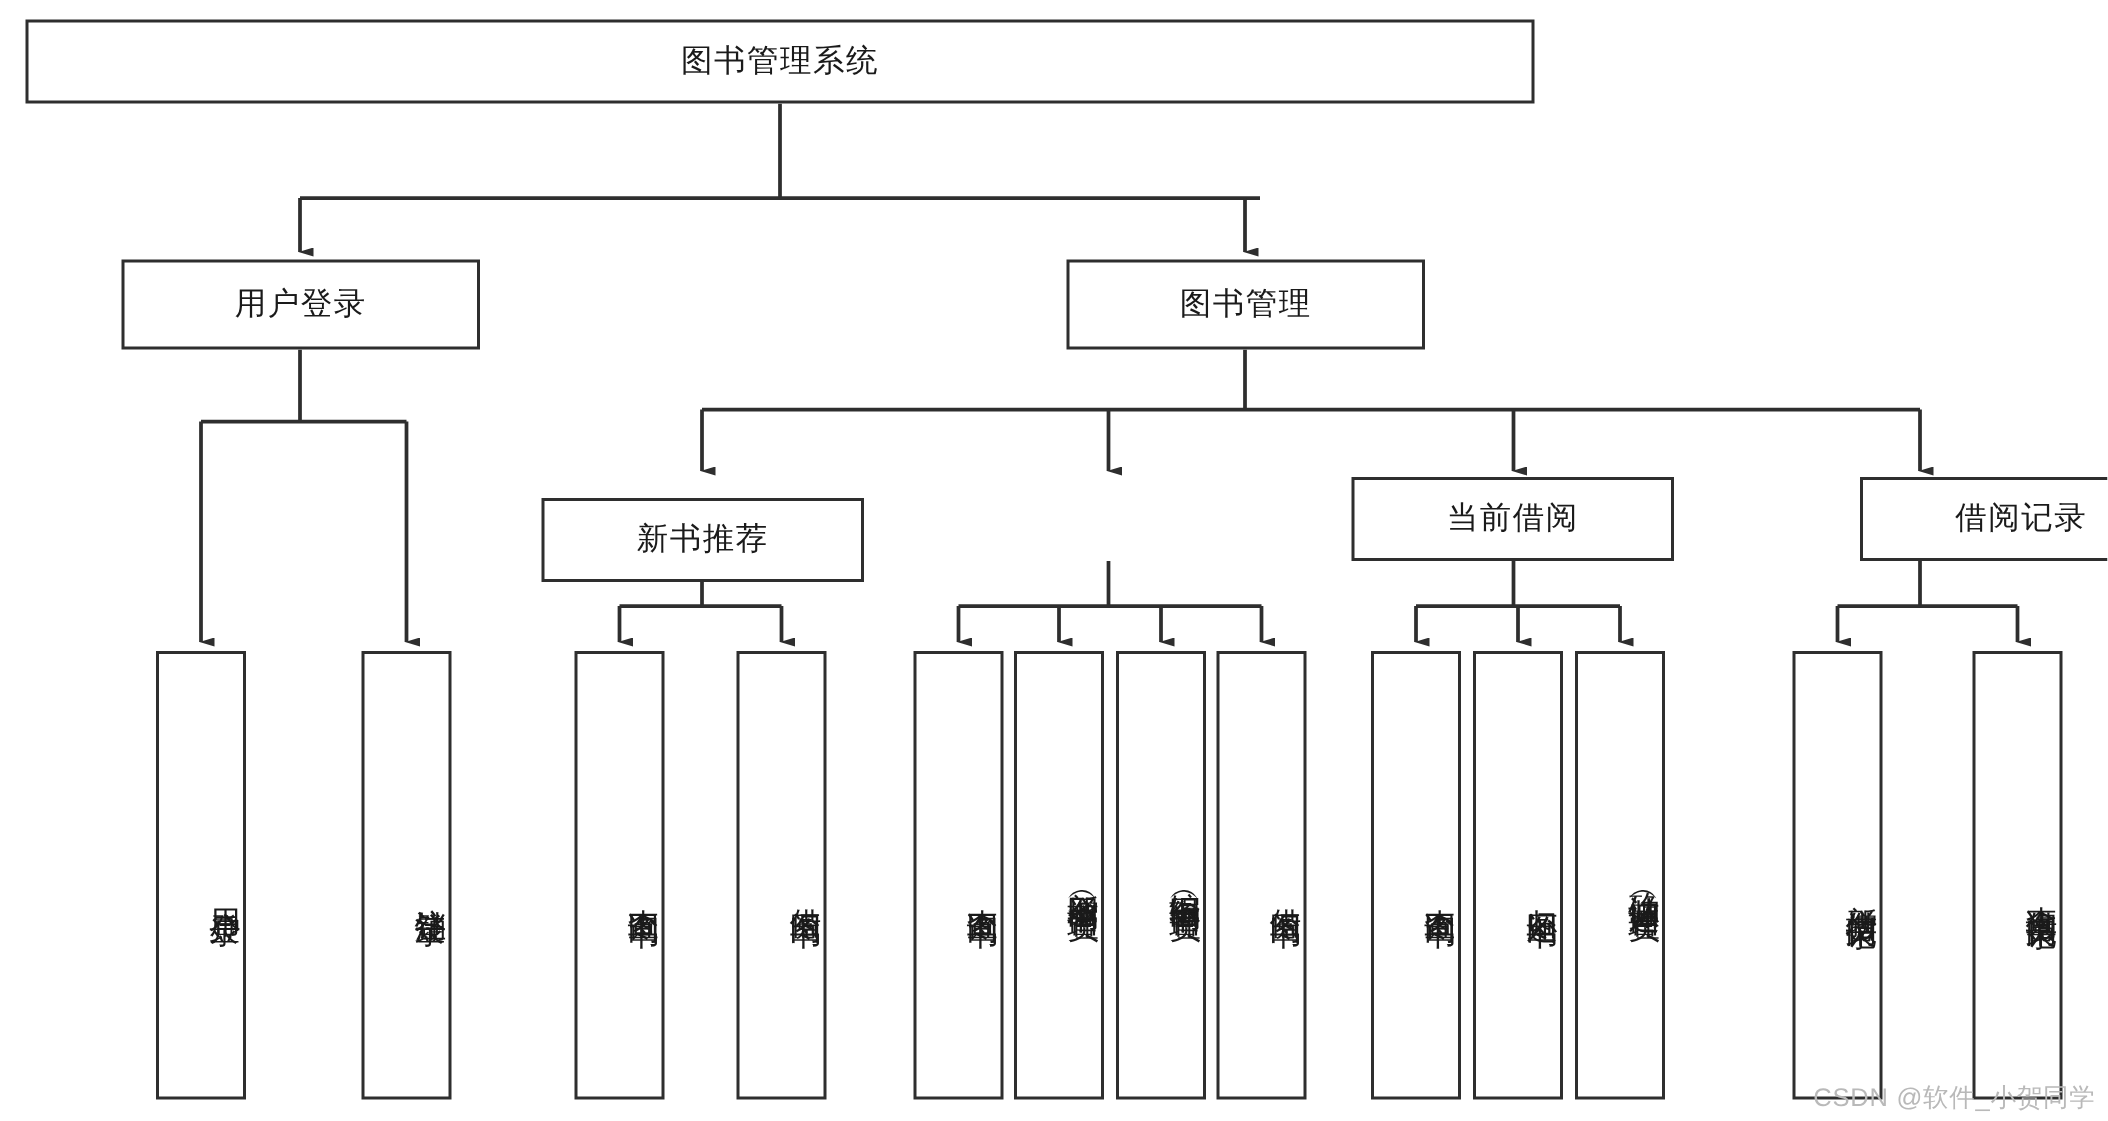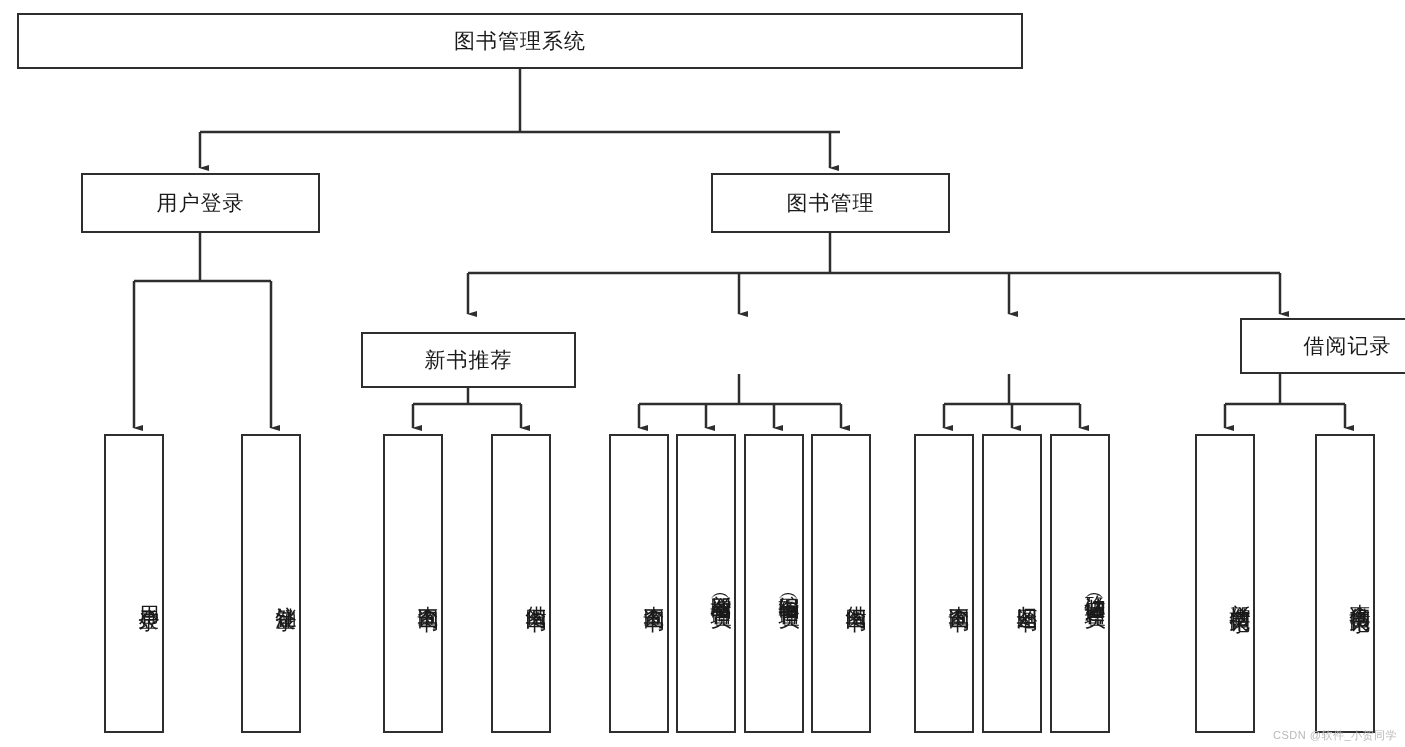--- a/index.html
+++ b/index.html
@@ -51,21 +51,21 @@
     padding-top: 18px;
     white-space: nowrap;
   }
   .node.vert.tall-text {
     padding-top: 6px;
   }
   #watermark {
     position: absolute;
     right: 8px;
     bottom: 4px;
-    font-size: 11px;
+    font-size: 17px;
     color: #b9b9b9;
     letter-spacing: 0.5px;
     white-space: nowrap;
     user-select: none;
   }
 </style>
 </head>
 <body>
 
 <div id="canvas">
@@ -127,20 +127,23 @@
   <div class="node horiz" style="left:81px; top:173px; width:239px; height:60px;">
     <span>用户登录</span>
   </div>
   <div class="node horiz" style="left:711px; top:173px; width:239px; height:60px;">
     <span>图书管理</span>
   </div>
 
   <div class="node horiz" style="left:361px; top:332px; width:215px; height:56px;">
     <span>新书推荐</span>
   </div>
+  <div class="node horiz" style="left:901px; top:318px; width:215px; height:56px;">
+    <span>当前借阅</span>
+  </div>
   <div class="node horiz" style="left:1240px; top:318px; width:215px; height:56px;">
     <span>借阅记录</span>
   </div>
 
   <div class="node vert" style="left:104px; top:434px; width:60px; height:299px;">
     <span>用户登录</span>
   </div>
   <div class="node vert" style="left:241px; top:434px; width:60px; height:299px;">
     <span>注销登录</span>
   </div>

